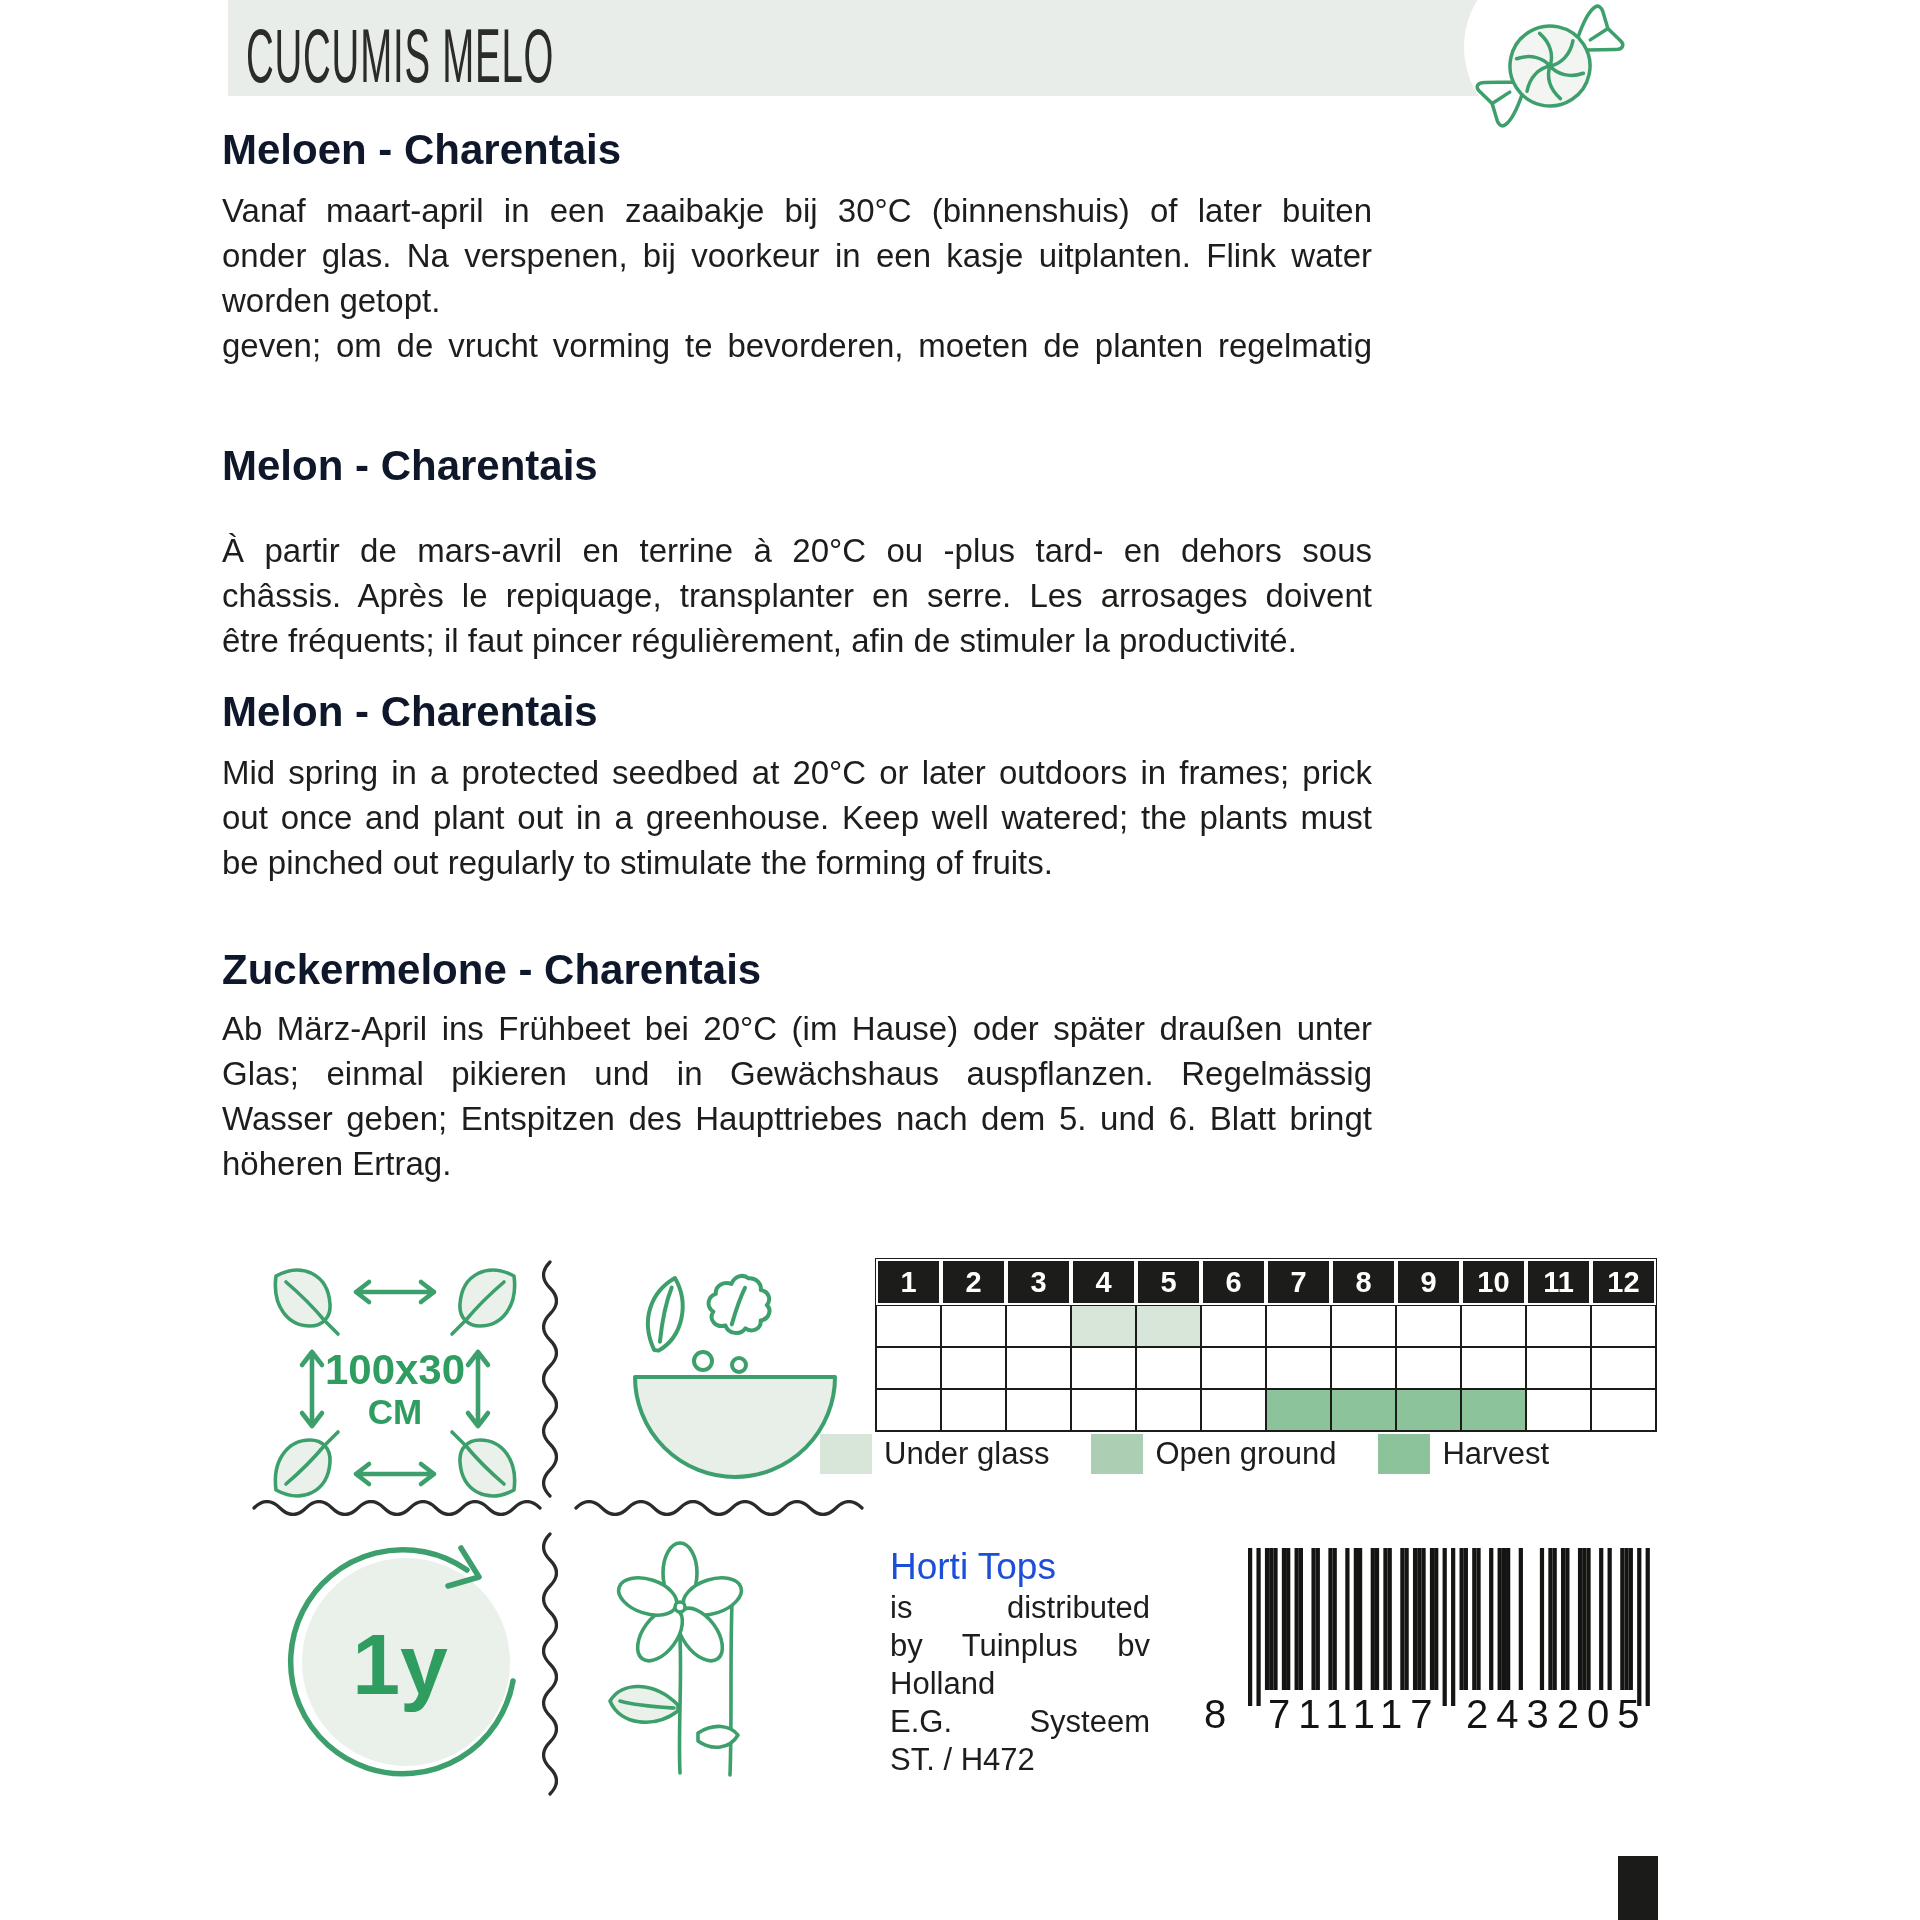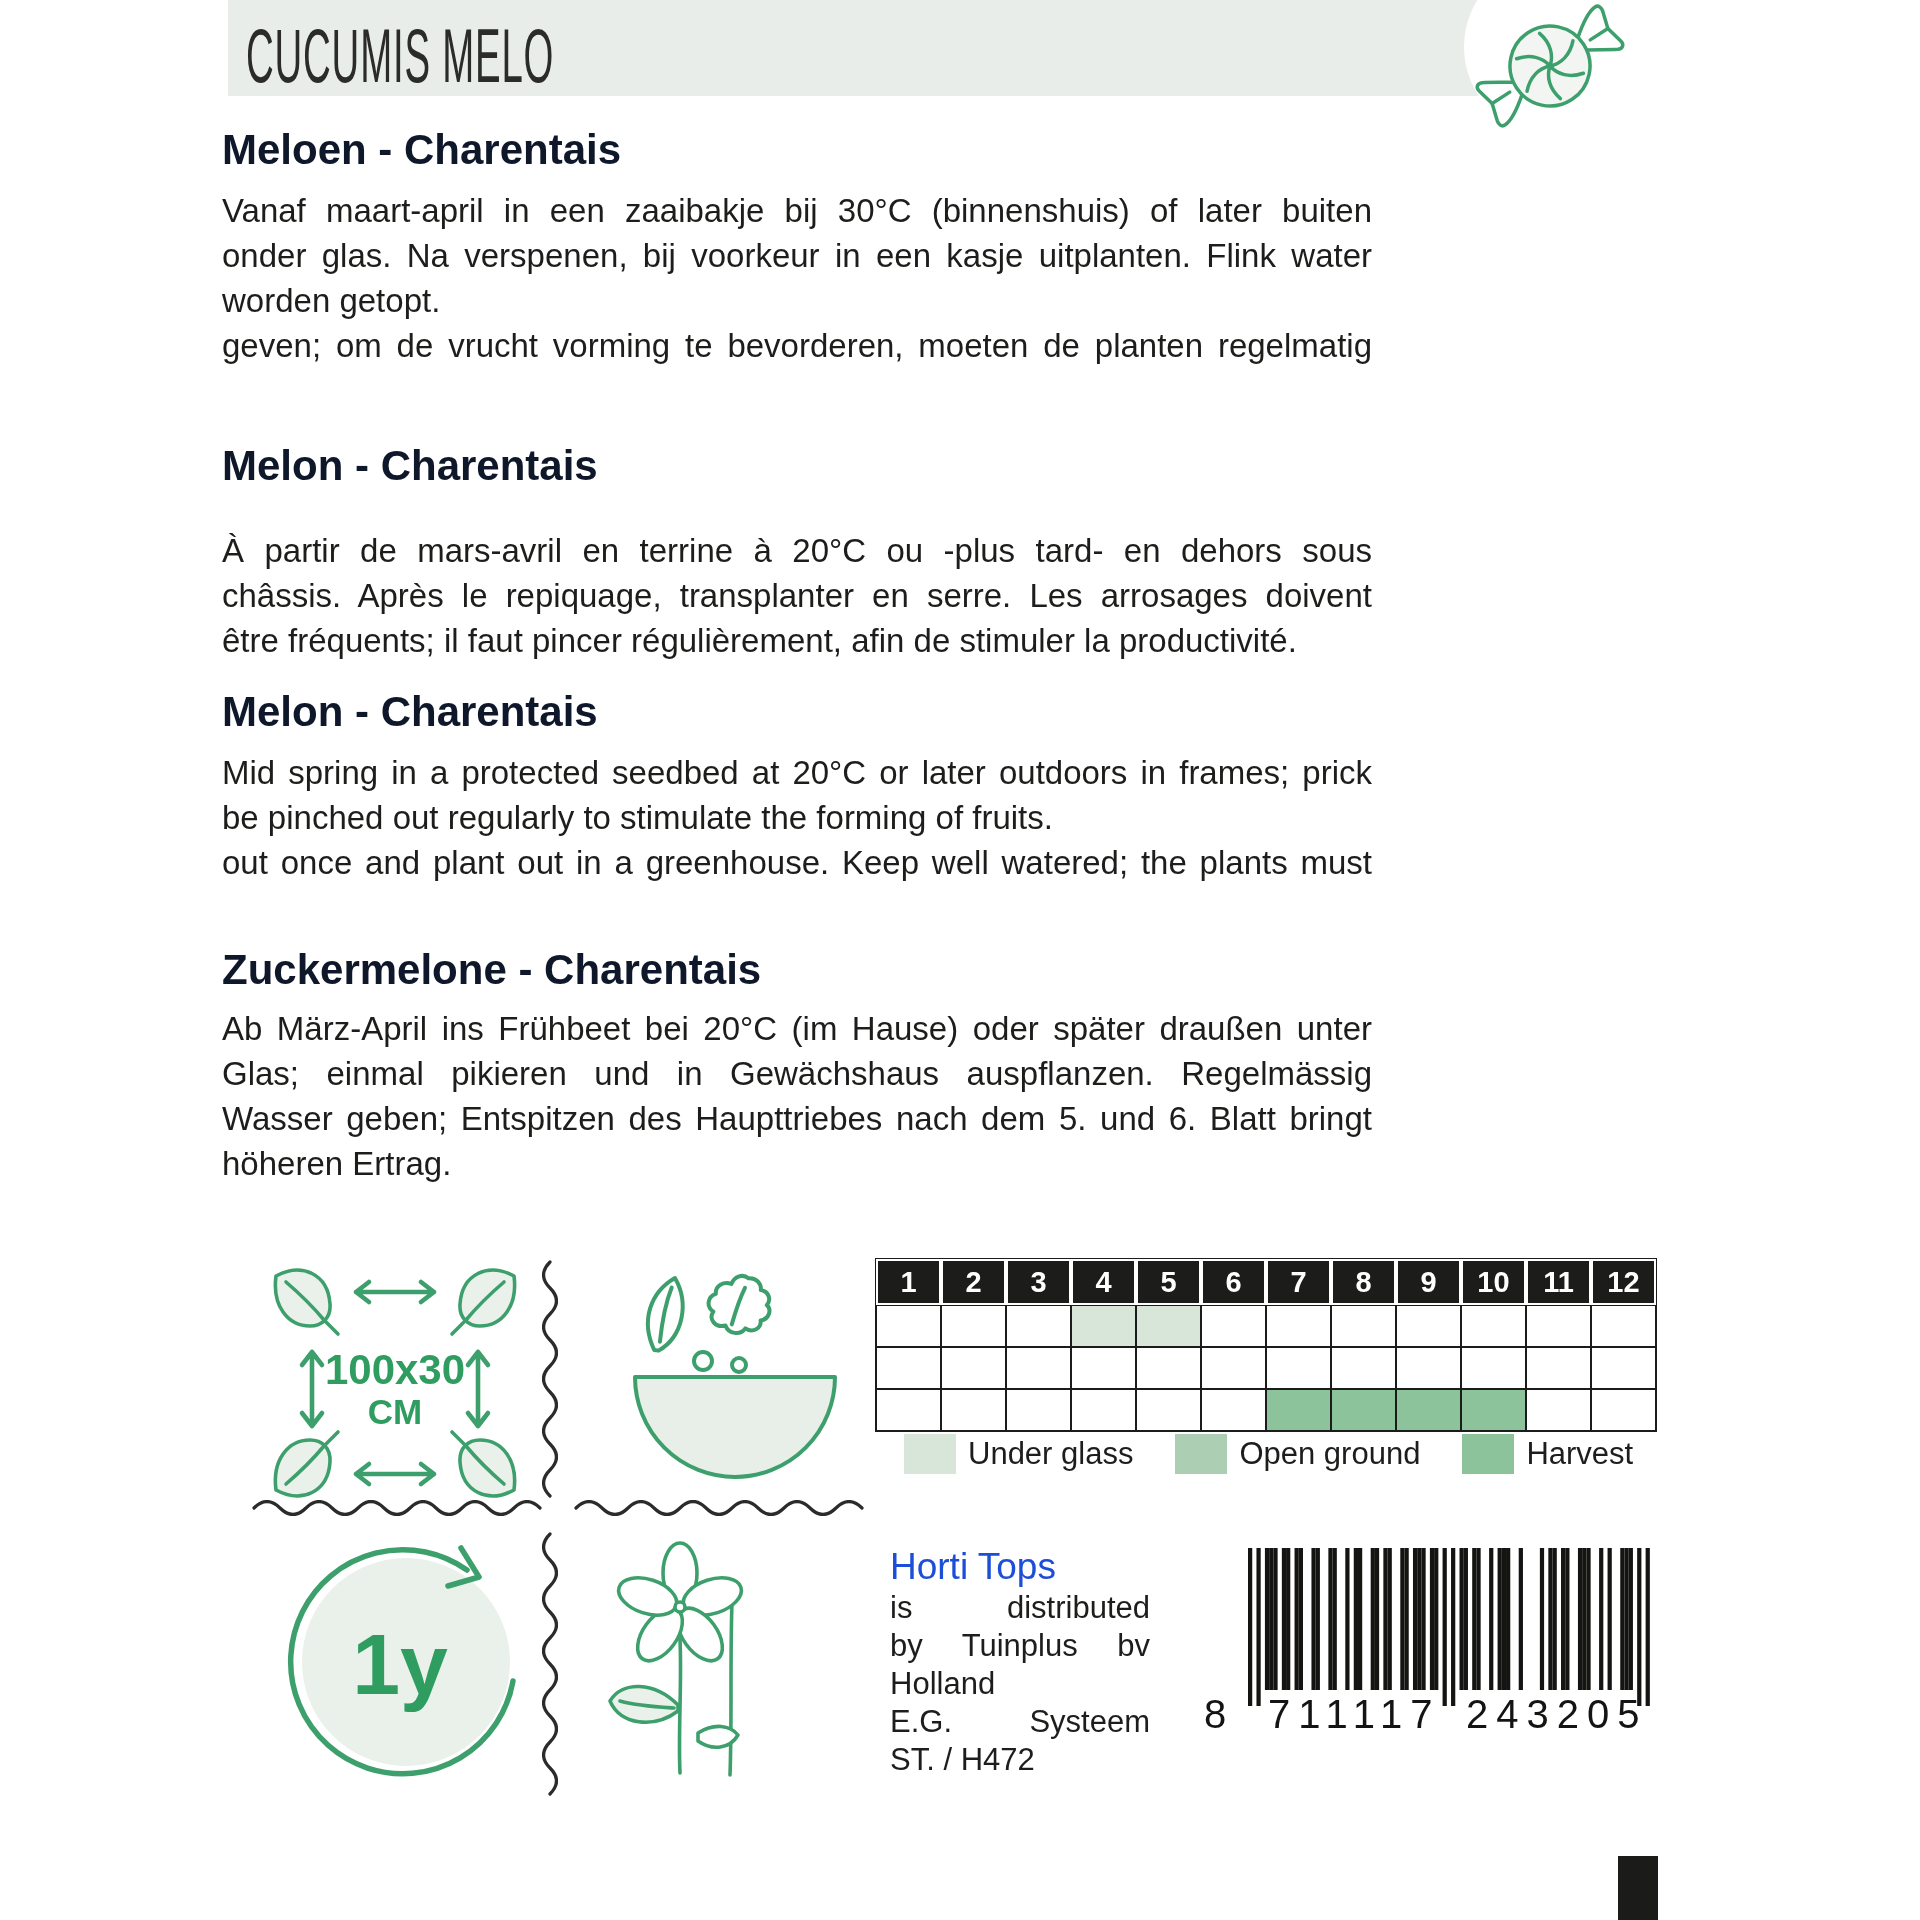--- a/index.html
+++ b/index.html
@@ -27,21 +27,21 @@
     grid-template-columns:repeat(12,65px);
     grid-template-rows:46px 42px 42px 42px;
     border:1.5px solid #1b1b19;background:#fff;
   }
   .cal-h{
     background:#1c1c1a;color:#fff;border:2.5px solid #fff;
     display:flex;align-items:center;justify-content:center;
     font-size:29px;font-weight:bold;
   }
   .cal-c{border:1.6px solid #1b1b19;}
-  #cal-legend{left:904px;top:1434px;display:flex;align-items:center;}
+  #cal-legend{left:820px;top:1434px;display:flex;align-items:center;}
   .leg-item{display:flex;align-items:center;margin-right:42px;}
   .leg-sw{width:52px;height:40px;margin-right:12px;}
   .leg-lb{font-size:31px;color:#1d1d1b;white-space:nowrap;}
   
   #distributor{left:890px;top:1545px;width:260px;}
   #dist-title{font-size:37px;font-weight:normal;line-height:44px;color:#1d4ed8;}
   #dist-lines .pline{font-size:31px;line-height:38px;color:#1d1d1b;}
   
   .bc-digit{top:1692px;font-size:40px;color:#141412;letter-spacing:8px;white-space:nowrap;}
   #black-mark{left:1618px;top:1856px;width:40px;height:64px;background:#1b1b19;}
@@ -96,22 +96,22 @@
   <div class="abs heading" style="top:442px">Melon - Charentais</div>
   <div class="abs para" style="top:528px">
       <div class="pline just">À partir de mars-avril en terrine à 20°C ou -plus tard- en dehors sous</div>
       <div class="pline just">châssis. Après le repiquage, transplanter en serre. Les arrosages doivent</div>
       <div class="pline">être fréquents; il faut pincer régulièrement, afin de stimuler la productivité.</div>
     </div>
 
   <div class="abs heading" style="top:688px">Melon - Charentais</div>
   <div class="abs para" style="top:750px">
       <div class="pline just">Mid spring in a protected seedbed at 20°C or later outdoors in frames; prick</div>
+      <div class="pline just">out once and plant out in a greenhouse. Keep well watered; the plants must</div>
       <div class="pline">be pinched out regularly to stimulate the forming of fruits.</div>
-      <div class="pline just">out once and plant out in a greenhouse. Keep well watered; the plants must</div>
     </div>
 
   <div class="abs heading" style="top:946px">Zuckermelone - Charentais</div>
   <div class="abs para" style="top:1006px">
       <div class="pline just">Ab März-April ins Frühbeet bei 20°C (im Hause) oder später draußen unter</div>
       <div class="pline just">Glas; einmal pikieren und in Gewächshaus auspflanzen. Regelmässig</div>
       <div class="pline just">Wasser geben; Entspitzen des Haupttriebes nach dem 5. und 6. Blatt bringt</div>
       <div class="pline">höheren Ertrag.</div>
     </div>
 

